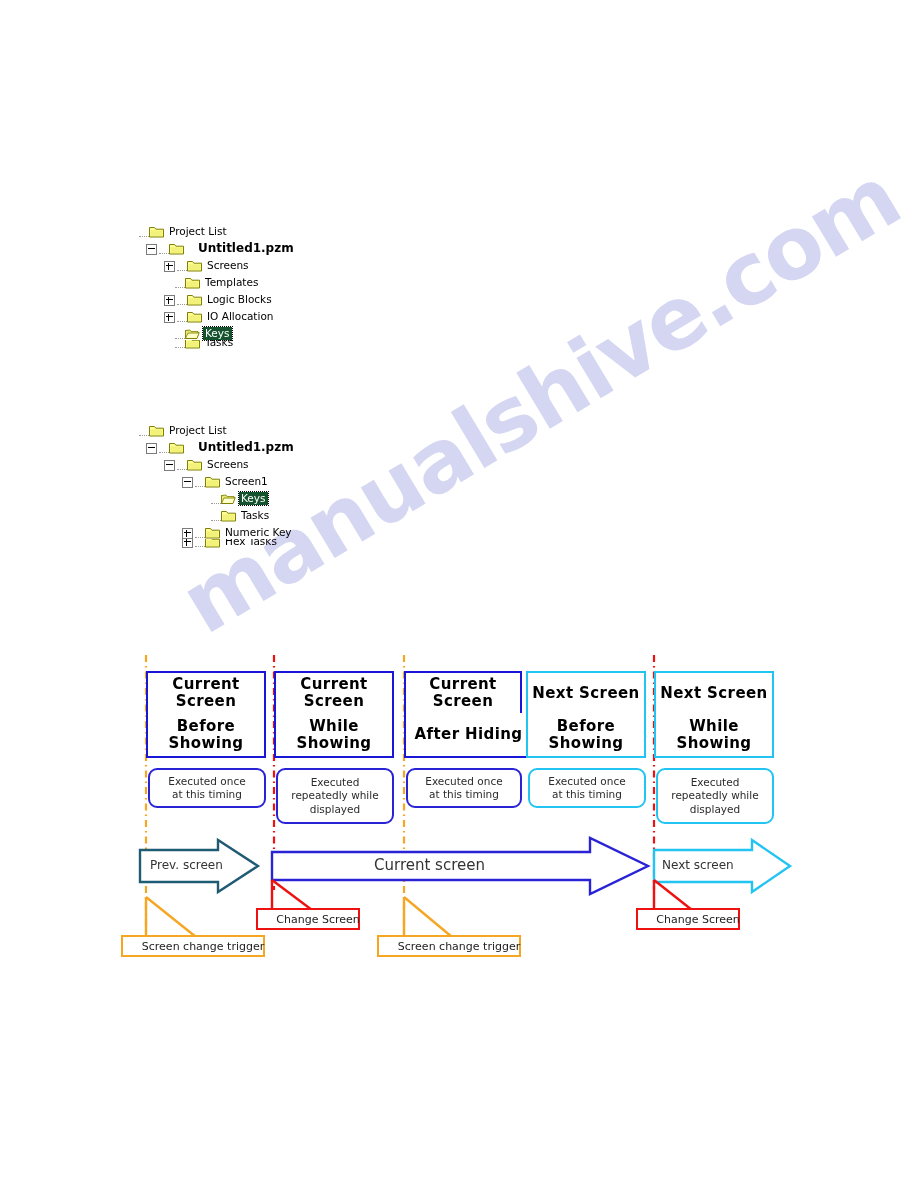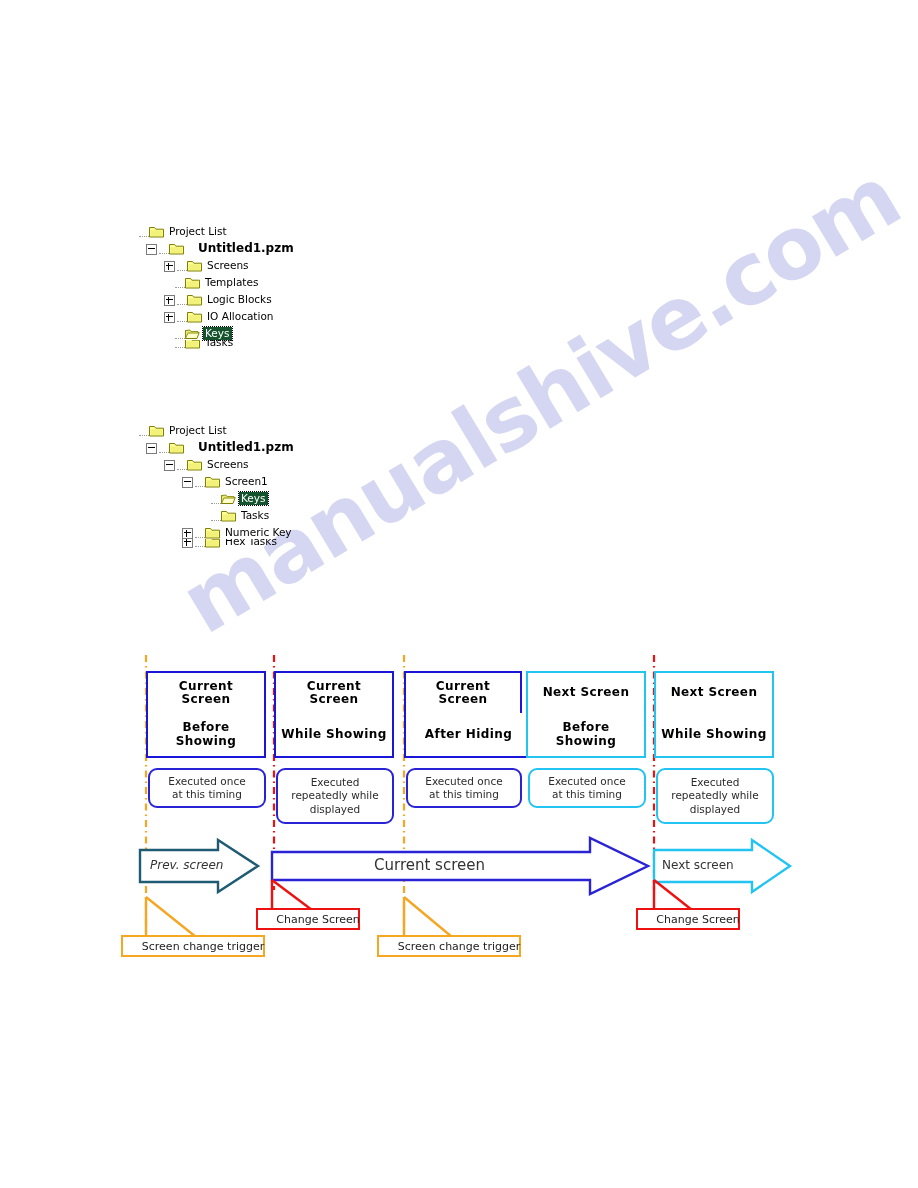--- a/index.html
+++ b/index.html
@@ -107,21 +107,21 @@
   }
   .dgbox {
     position: absolute;
     box-sizing: border-box;
     display: flex;
     align-items: center;
     justify-content: center;
     text-align: center;
     font-family: "DejaVu Sans", sans-serif;
     font-weight: 700;
-    font-size: 12px;
+    font-size: 15px;
     color: #000;
     line-height: 1.12;
     background: #fff;
     letter-spacing: .4px;
   }
   .dgbox.blue { border: 2px solid #1a16d8; }
   .dgbox.cyan { border: 2px solid #22c4f2; }
 
   .note {
     position: absolute;
@@ -473,21 +473,21 @@
     <span>While Showing</span>
   </div>
   <div class="note cyan" style="left:656px; top:768px; width:118px; height:56px;">
     <div style="display:flex;flex-direction:column;">
       <span>Executed</span>
       <span>repeatedly while</span>
       <span>displayed</span>
     </div>
   </div>
 
-  <div class="arrowlabel" style="left:150px; top:858px;font-style:italic;">Prev. screen</div>
+  <div class="arrowlabel" style="left:150px; top:858px;">Prev. screen</div>
   <div class="arrowlabel big" style="left:374px; top:856px;">Current screen</div>
   <div class="arrowlabel" style="left:662px; top:858px;">Next screen</div>
 
   <div class="callout red" style="left:256px; top:908px; width:104px; height:22px;">Change Screen</div>
   <div class="callout red" style="left:636px; top:908px; width:104px; height:22px;">Change Screen</div>
   <div class="callout orange" style="left:121px; top:935px; width:144px; height:22px;">Screen change trigger</div>
   <div class="callout orange" style="left:377px; top:935px; width:144px; height:22px;">Screen change trigger</div>
 </div>
 
 </body></html>

